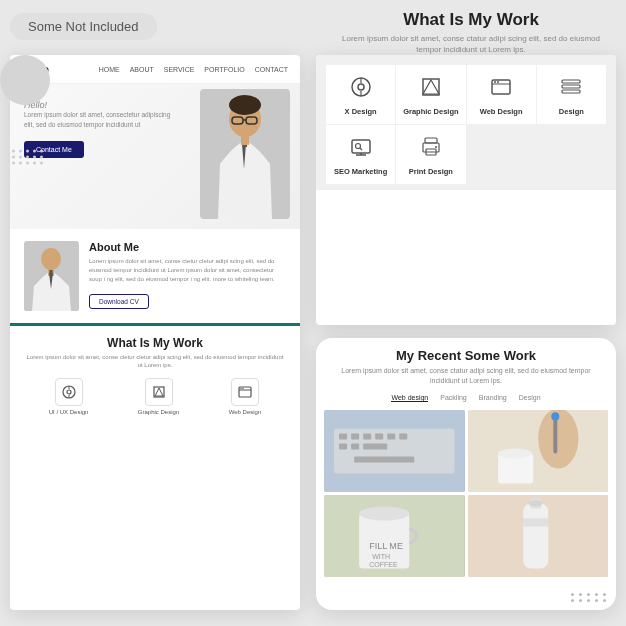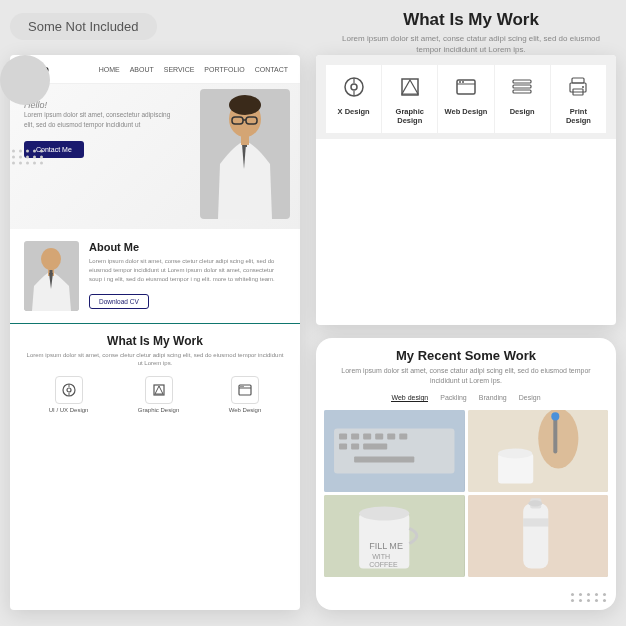--- a/index.html
+++ b/index.html
@@ -127,21 +127,21 @@
       top: 5px;
       width: 90px;
       height: 130px;
     }
 
     
     .about-section {
       padding: 12px 14px;
       display: flex;
       gap: 10px;
-      border-bottom: 1px solid #0f766e;
+      border-bottom: 3px solid #0f766e;
     }
     .about-photo {
       width: 55px;
       height: 70px;
       background: linear-gradient(180deg, #ddd 0%, #bbb 100%);
       border-radius: 3px;
       flex-shrink: 0;
       overflow: hidden;
       display: flex;
       align-items: flex-end;
@@ -219,21 +219,21 @@
       width: 300px;
       background: #fff;
       border-radius: 4px;
       box-shadow: 0 4px 20px rgba(0,0,0,0.12);
       overflow: hidden;
       height: 270px;
     }
 
     .services-grid {
       display: grid;
-      grid-template-columns: repeat(5, 1fr);
+      grid-template-columns: repeat(4, 1fr);
       gap: 1px;
       background: #f0f0f0;
       padding: 10px 10px 6px;
     }
     .service-card {
       background: #fff;
       padding: 10px 6px 8px;
       text-align: center;
     }
     .service-card .svc-name {
@@ -483,20 +483,30 @@
 
     <div class="service-card">
       <svg width="24" height="24" viewBox="0 0 24 24" style="margin-bottom:4px">
         <rect x="3" y="5" width="18" height="3" rx="1" fill="none" stroke="#555" stroke-width="1.2"></rect>
         <rect x="3" y="10" width="18" height="3" rx="1" fill="none" stroke="#555" stroke-width="1.2"></rect>
         <rect x="3" y="15" width="18" height="3" rx="1" fill="none" stroke="#555" stroke-width="1.2"></rect>
       </svg>
       <div class="svc-name">Design</div>
     </div>
 
+    <div class="service-card">
+      <svg width="24" height="24" viewBox="0 0 24 24" style="margin-bottom:4px">
+        <rect x="3" y="5" width="18" height="13" rx="1.5" fill="none" stroke="#555" stroke-width="1.5"></rect>
+        <line x1="7" y1="20" x2="17" y2="20" stroke="#555" stroke-width="1.5"></line>
+        <line x1="12" y1="18" x2="12" y2="20" stroke="#555" stroke-width="1.5"></line>
+        <circle cx="9" cy="11" r="2.5" fill="none" stroke="#555" stroke-width="1.2"></circle>
+        <line x1="11" y1="13" x2="13" y2="15" stroke="#555" stroke-width="1.2"></line>
+      </svg>
+      <div class="svc-name">SEO Marketing</div>
+    </div>
 
     <div class="service-card">
       <svg width="24" height="24" viewBox="0 0 24 24" style="margin-bottom:4px">
         <rect x="6" y="3" width="12" height="5" rx="1" fill="none" stroke="#555" stroke-width="1.2"></rect>
         <rect x="4" y="8" width="16" height="9" rx="1" fill="none" stroke="#555" stroke-width="1.2"></rect>
         <rect x="7" y="14" width="10" height="6" rx="0.5" fill="none" stroke="#555" stroke-width="1.2"></rect>
         <circle cx="17" cy="12" r="1" fill="#555"></circle>
       </svg>
       <div class="svc-name">Print Design</div>
     </div>

